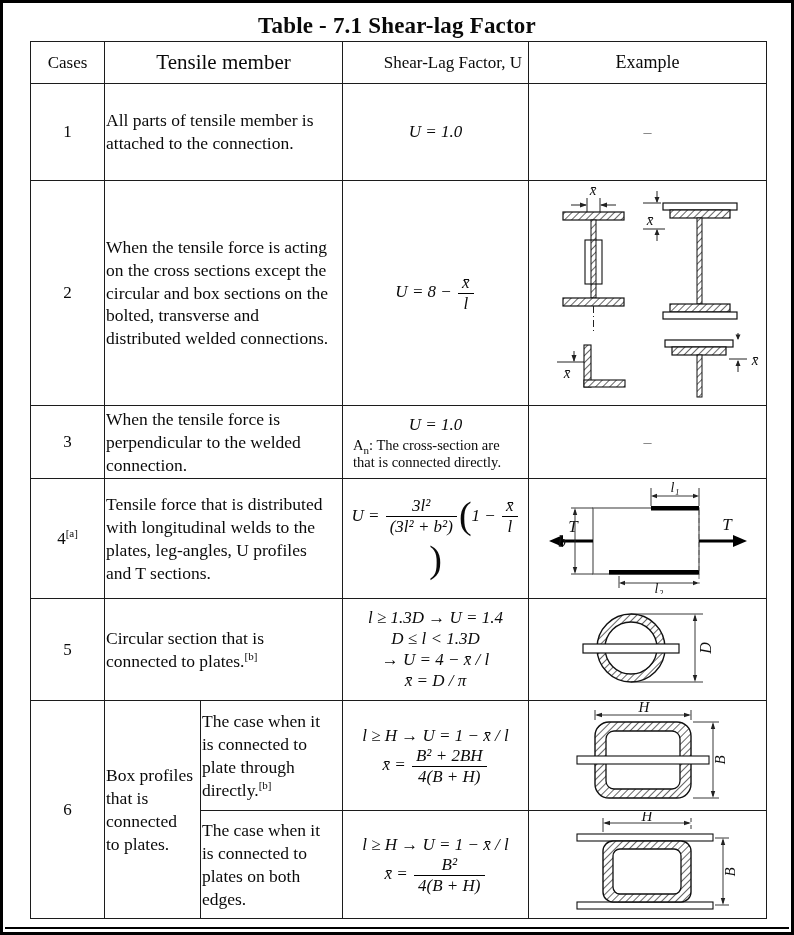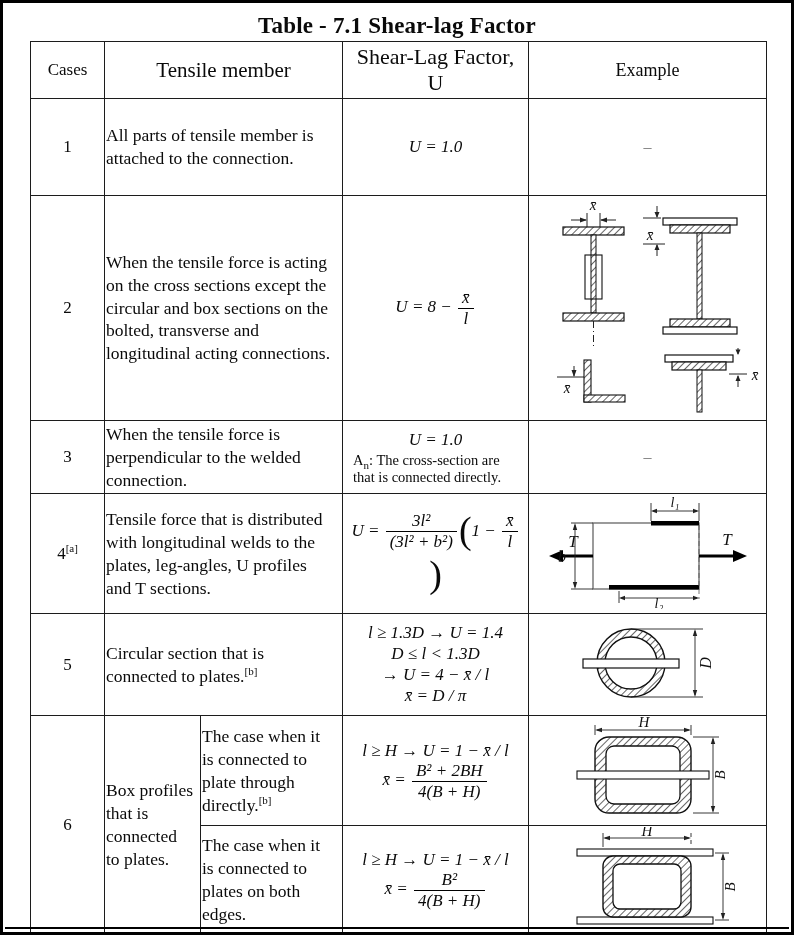--- a/index.html
+++ b/index.html
@@ -6,21 +6,21 @@
   .page {
     position:relative; width:794px; height:935px; margin:0 auto;
     background:#fff; box-sizing:border-box; border:3px solid #000;
     font-family:"Liberation Serif", serif; color:#0a0a0a; overflow:hidden;
   }
   .title { text-align:center; font-weight:bold; font-size:23px; margin-top:10px; letter-spacing:.2px; }
   table.main { position:absolute; left:27px; top:38px; width:736px; border-collapse:collapse; table-layout:fixed; }
   td { border:1.6px solid #1c1c1c; box-sizing:border-box; vertical-align:middle; padding:2px 6px; overflow:hidden; }
   .hdr-cases   { text-align:center; font-size:17px; }
   .hdr-member  { text-align:center; font-size:21px; }
-  .hdr-factor  { text-align:center; font-size:22px; }
+  .hdr-factor  { text-align:right; font-size:17px; }
   .hdr-example { text-align:center; font-size:18px; }
   .case   { text-align:center; font-size:17px; }
   .member { font-size:17.5px; line-height:1.3; padding-left:1px; padding-right:6px; }
   .factor { text-align:center; font-size:17px; font-style:italic; }
   .factor .line { display:block; margin:1px 0; }
   .example { text-align:center; padding:0; }
   .dash { color:#777; font-size:16px; }
   sup.fn { font-size:11px; vertical-align:super; line-height:0; }
   sub.fs { font-size:11px; vertical-align:sub; line-height:0; }
   .note { display:block; font-style:normal; font-size:14.5px; text-align:left; line-height:1.15; padding-left:4px; margin-top:2px; }
@@ -58,21 +58,21 @@
 
     <tr class="rH-1">
       <td class="case">1</td>
       <td class="member" colspan="2">All parts of tensile member is attached to the connection.</td>
       <td class="factor">U = 1.0</td>
       <td class="example"><span class="dash">–</span></td>
     </tr>
 
     <tr class="rH-2">
       <td class="case">2</td>
-      <td class="member" colspan="2">When the tensile force is acting on the cross sections except the circular and box sections on the bolted, transverse and longitudinal acting connections.</td>
+      <td class="member" colspan="2">When the tensile force is acting on the cross sections except the circular and box sections on the bolted, transverse and distributed welded connections.</td>
       <td class="factor">
         <span>U = 8 −</span>
         <span class="frac">
           <span class="num">x̄</span>
           <span class="den">l</span>
         </span>
       </td>
       <td class="example">
         <svg width="234" height="218" viewBox="0 0 234 218">
           <defs>

